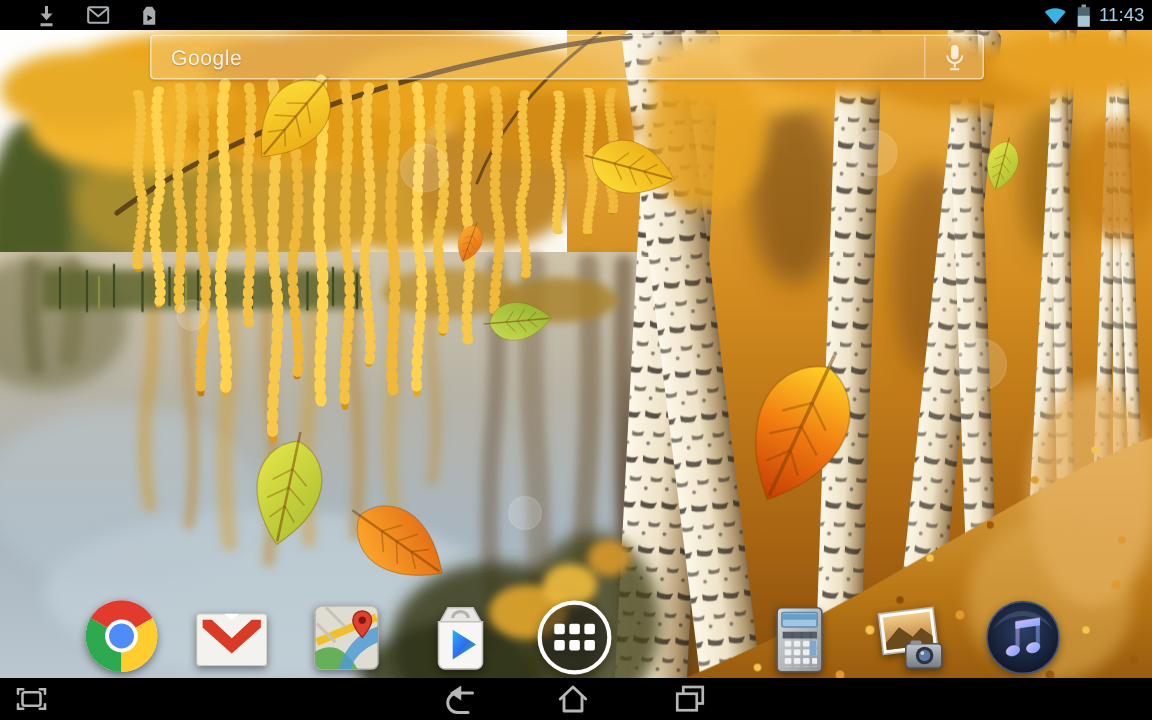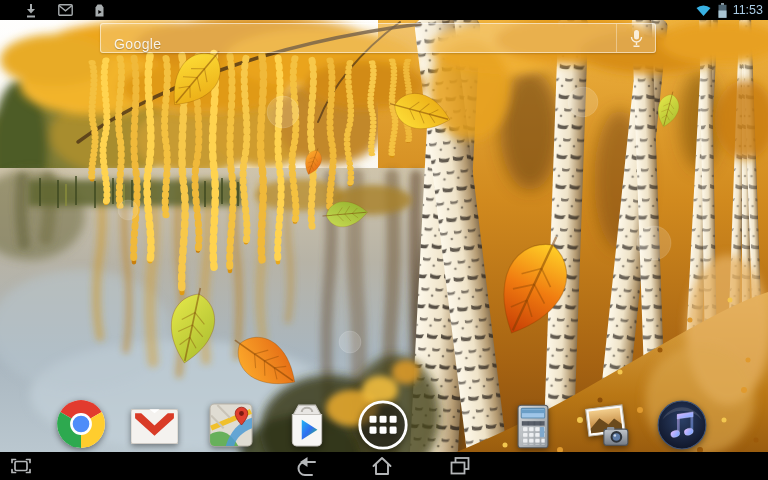--- a/index.html
+++ b/index.html
@@ -8,21 +8,21 @@
   .wallpaper{position:absolute;left:0;top:0;}
   
   .status-bar{position:absolute;top:0;left:0;right:0;height:20px;background:#000;
               display:flex;align-items:center;z-index:30;}
   .sb-left{display:flex;align-items:center;gap:20px;padding-left:24px;flex:1;}
   .sb-right{display:flex;align-items:center;gap:5px;padding-right:5px;}
   .time{color:#a9cbe4;font-size:12.5px;line-height:20px;}
   
   .search{position:absolute;left:100px;top:23px;width:556px;height:30px;box-sizing:border-box;
           background:rgba(255,255,255,.22);border:1px solid rgba(255,255,255,.55);
-          border-radius:3px;display:flex;align-items:flex-end;z-index:20;
+          border-radius:3px;display:flex;align-items:center;z-index:20;
           box-shadow:0 1px 2px rgba(0,0,0,.18);}
   .g-logo{flex:1;color:rgba(255,255,255,.88);font-size:14px;padding-left:13px;
           letter-spacing:.4px;text-shadow:0 1px 1px rgba(95,70,25,.45);}
   .mic{width:38px;height:100%;display:flex;align-items:center;justify-content:center;
        border-left:1px solid rgba(255,255,255,.35);}
   
   .dock{position:absolute;left:0;top:0;width:768px;height:480px;z-index:20;pointer-events:none;}
   .app{position:absolute;width:54px;height:54px;display:flex;align-items:center;
        justify-content:center;pointer-events:auto;filter:drop-shadow(0 2px 3px rgba(0,0,0,.45));}
   
@@ -386,21 +386,21 @@
   </div>
   <div class="sb-right">
     <svg width="17" height="16" viewBox="0 0 17 16">
       <path d="M8.5,14 L1.5,6 A11,11 0 0 1 15.5,6 Z" fill="#39b2e4"></path>
     </svg>
     <svg width="11" height="17" viewBox="0 0 11 17">
       <rect x="4" y="1" width="3" height="2.5" fill="#8a9ba6"></rect>
       <rect x="1.5" y="2.8" width="8" height="13" fill="#4e6573"></rect>
       <rect x="1.5" y="8.5" width="8" height="7.3" fill="#a9c4d2"></rect>
     </svg>
-    <span class="time">11:53</span>
+    <span class="time">11:43</span>
   </div>
 </div>
 
 <div class="search">
   <span class="g-logo">Google</span>
   <div class="mic">
     <svg width="13" height="19" viewBox="0 0 13 19">
       <rect x="4" y="1" width="5" height="9.5" rx="2.5" fill="rgba(255,255,255,.8)"></rect>
       <path d="M1.5,8 a5,5 0 0 0 10,0" fill="none" stroke="rgba(255,255,255,.8)" stroke-width="1.4"></path>
       <path d="M6.5,13.5 V16 M3.5,17.2 H9.5" stroke="rgba(255,255,255,.8)" stroke-width="1.4"></path>

